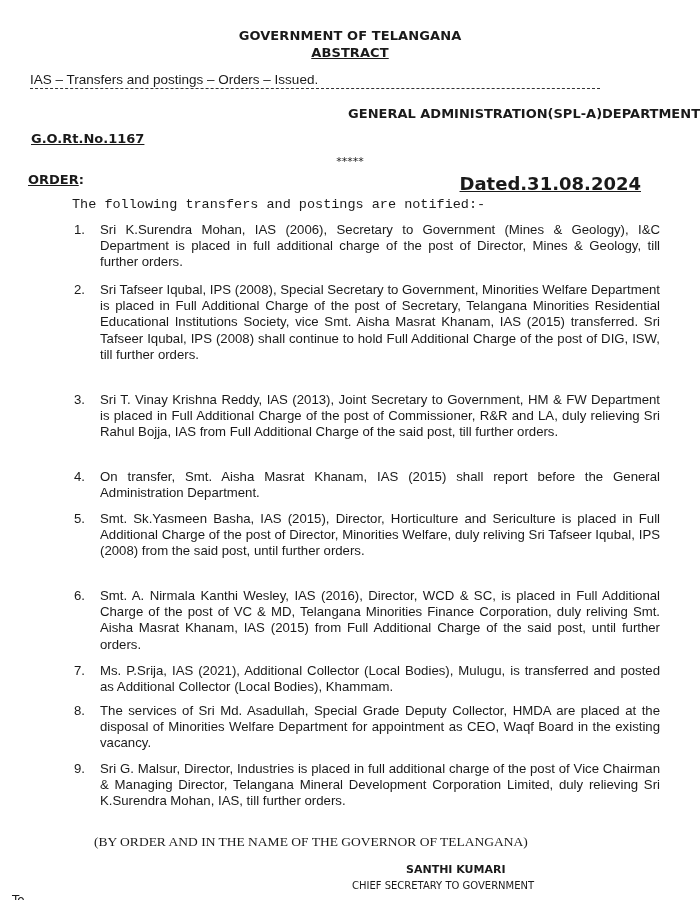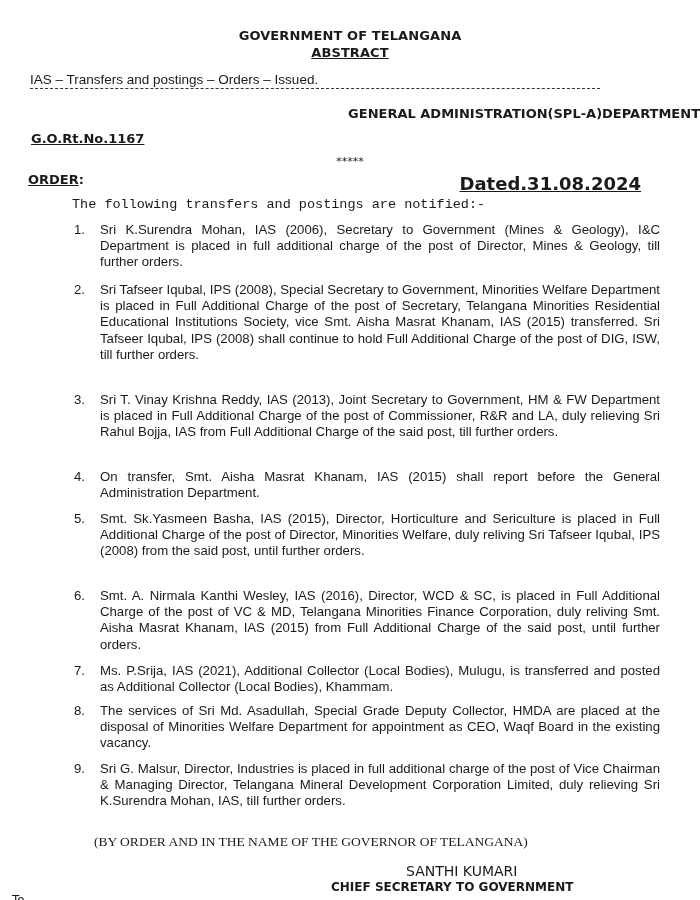--- a/index.html
+++ b/index.html
@@ -19,22 +19,22 @@
   .gono { position:absolute; left:31px; top:131px; font-weight:bold; font-size:13px; text-decoration:underline; }
   .dated { position:absolute; right:59px; top:133px; font-weight:bold; font-size:18px; text-decoration:underline;margin-top:40px; }
   .stars { position:absolute; left:0; width:700px; top:155px; text-align:center; font-size:11px; }
   .order { position:absolute; left:28px; top:172px; font-weight:bold; font-size:13px; }
   .order u { text-decoration:underline; }
   .intro { position:absolute; left:72px; top:197px; font-size:13.5px; font-family:Liberation Mono, monospace; }
   .items { position:absolute; left:0; top:222px; width:700px; }
   .item { position:absolute; left:100px; width:560px; font-size:13.2px; line-height:16.2px; text-align:justify; font-family:"Liberation Sans", sans-serif; }
   .item .num { position:absolute; left:-26px; top:0; }
   .closing { position:absolute; left:94px; top:834px; font-size:13.5px; font-family:Liberation Serif, serif; }
-  .sig-name { position:absolute; left:406px; top:863px; font-weight:normal; font-size:14px; }
-  .sig-title { position:absolute; left:331px; top:880px; font-weight:bold; font-size:12px; }
+  .sig-name { position:absolute; left:406px; top:863px; font-weight:bold; font-size:11px; }
+  .sig-title { position:absolute; left:352px; top:880px; font-weight:normal; font-size:10px; }
   .to { position:absolute; left:12px; top:893px; font-size:12px; }
 </style>
 </head>
 <body>
 
 <div class="page">
   <div class="hdr gov">GOVERNMENT OF TELANGANA</div>
   <div class="hdr abs">ABSTRACT</div>
   <div class="subject">IAS – Transfers and postings – Orders  –  Issued.</div>
   <div class="dashes"></div>

